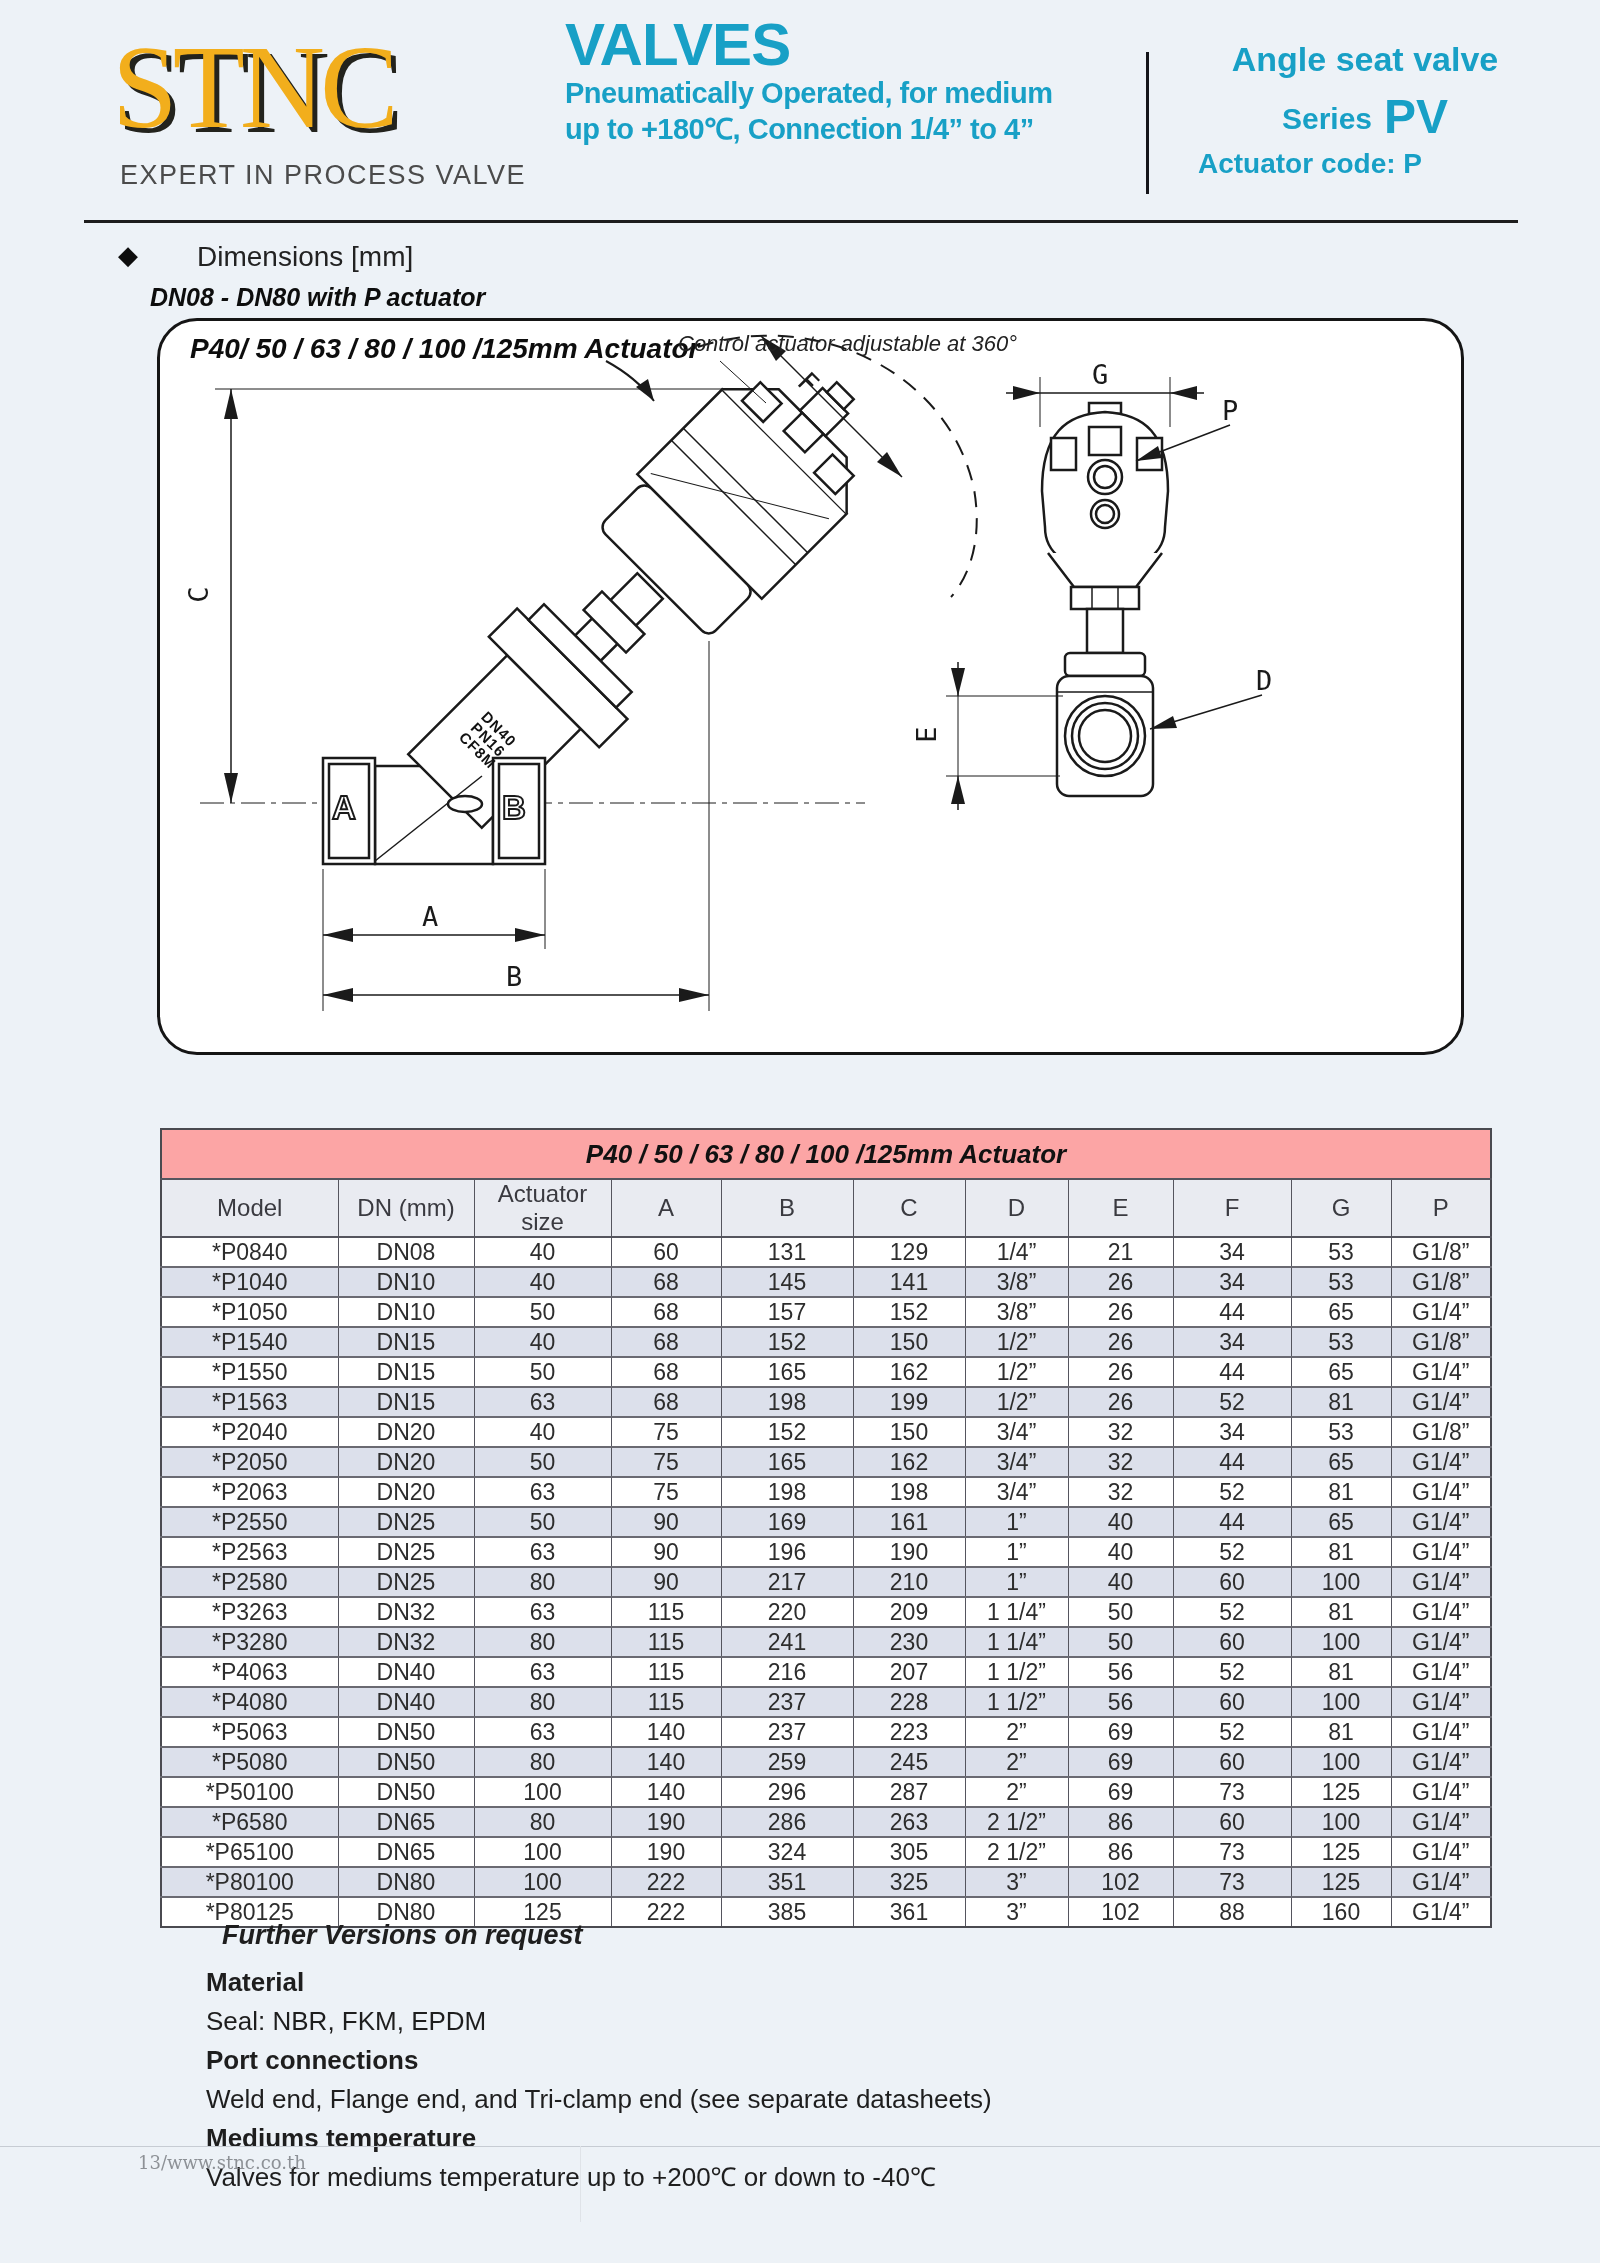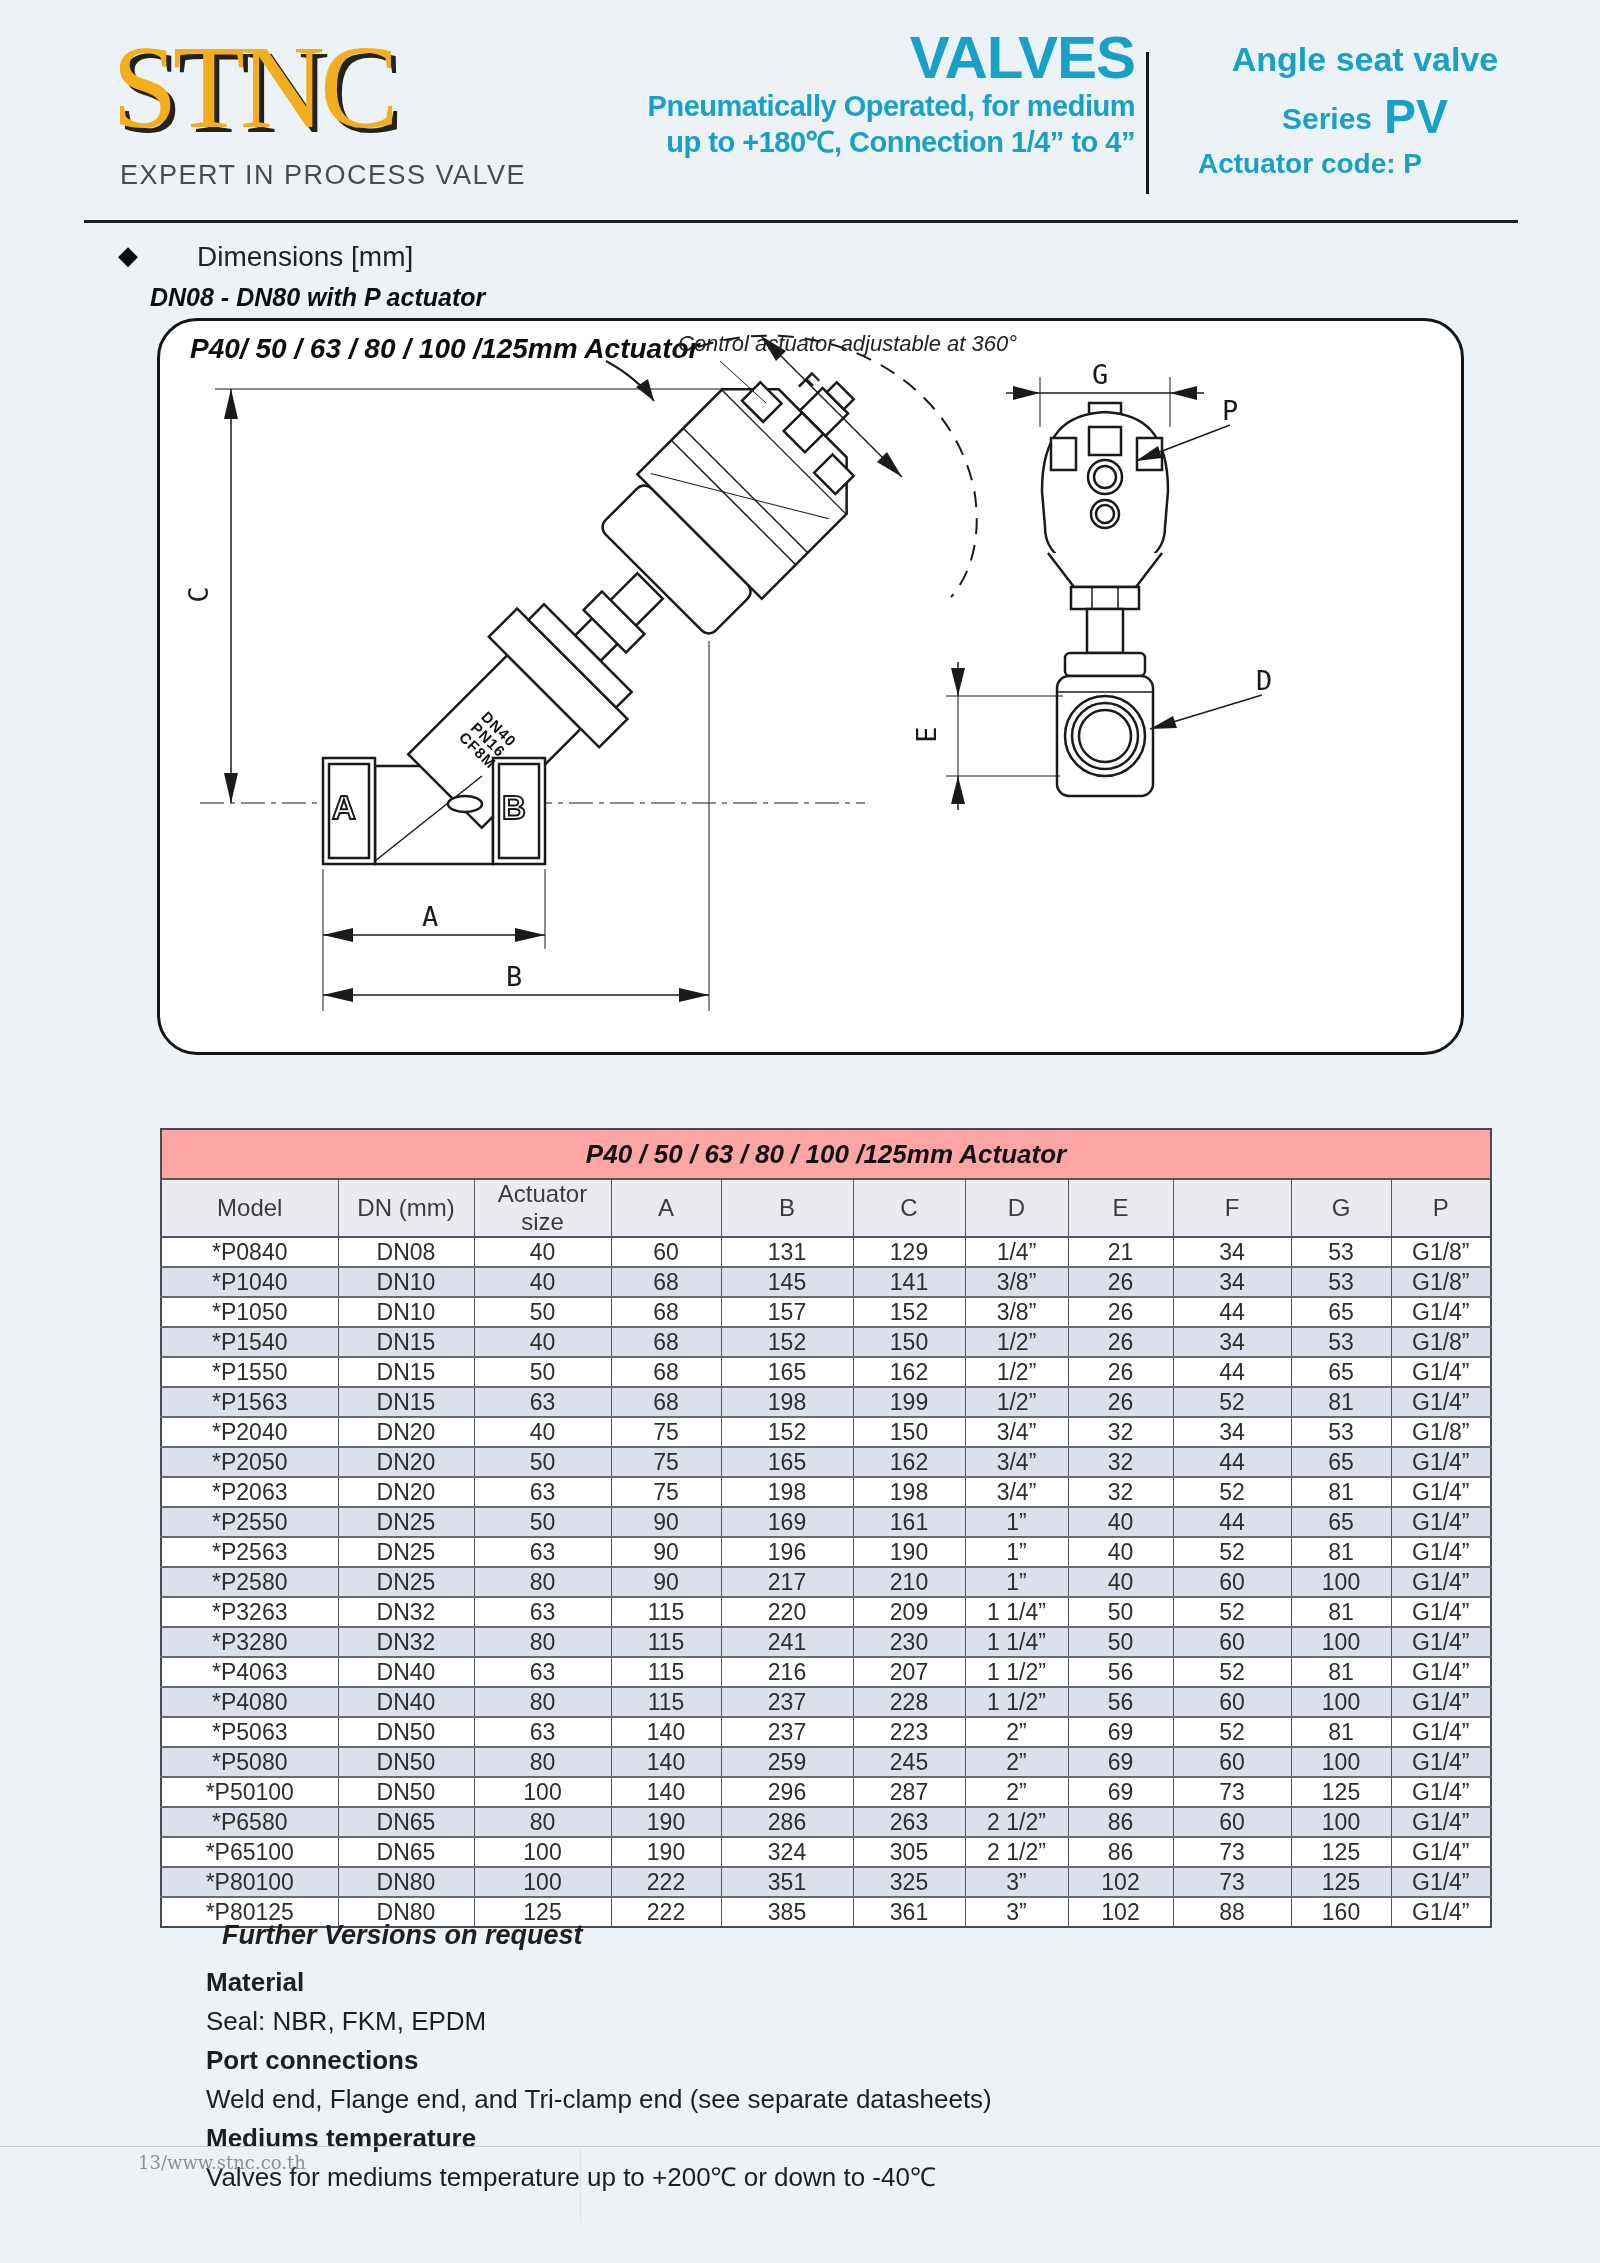--- a/index.html
+++ b/index.html
@@ -7,21 +7,21 @@
     position:relative;width:1600px;height:2263px;overflow:hidden;
     background:#edf2f7;font-family:"Liberation Sans",sans-serif;color:#222;
   }
   
   .logo-text{
     position:absolute;left:112px;top:26px;font-family:"Liberation Serif",serif;
     font-weight:normal;font-size:118px;line-height:1.05;color:#f2ae1c;
     letter-spacing:-5px;text-shadow:5px 5px 0 #23231d;
   }
   .logo-tagline{position:absolute;left:120px;top:160px;font-size:27px;color:#4b4b4b;letter-spacing:1.5px;}
-  .center-head{position:absolute;left:565px;top:28px;width:570px;text-align:right;color:#18a0c6;}
+  .center-head{position:absolute;left:565px;top:15px;width:570px;text-align:left;color:#18a0c6;}
   .center-title{font-size:60px;font-weight:bold;letter-spacing:-1px;line-height:1.0;}
   .center-sub{font-size:29px;font-weight:bold;letter-spacing:-0.5px;line-height:1.25;}
   .head-divider{position:absolute;left:1146px;top:52px;width:3px;height:142px;background:#15151a;}
   .right-head{position:absolute;left:1170px;top:40px;width:390px;text-align:center;color:#18a0c6;}
   .product-title{font-size:34px;font-weight:bold;}
   .series-line{font-size:30px;font-weight:bold;margin-top:10px;}
   .series-value{font-size:48px;margin-left:12px;vertical-align:-4px;}
   .actuator-line{font-size:28px;font-weight:bold;margin-top:4px;text-align:left;padding-left:28px;}
   .header-rule{position:absolute;left:84px;top:220px;width:1434px;height:3px;background:#1d1d1d;}
   

